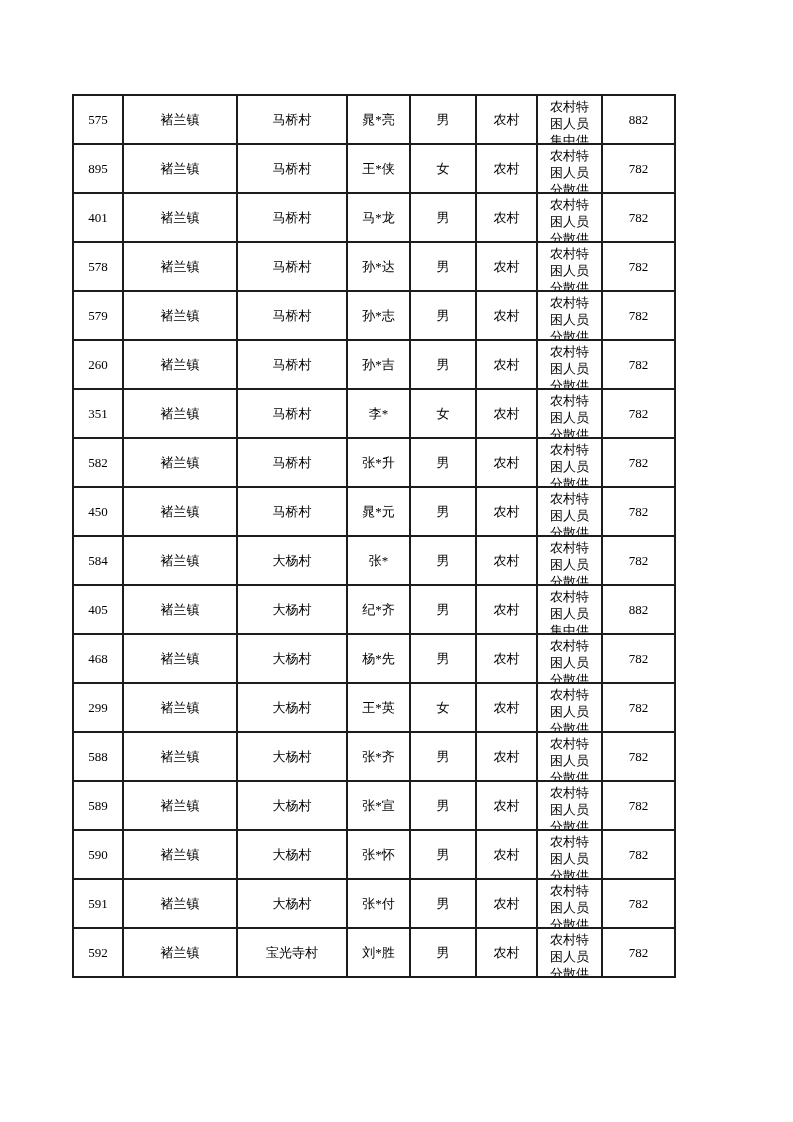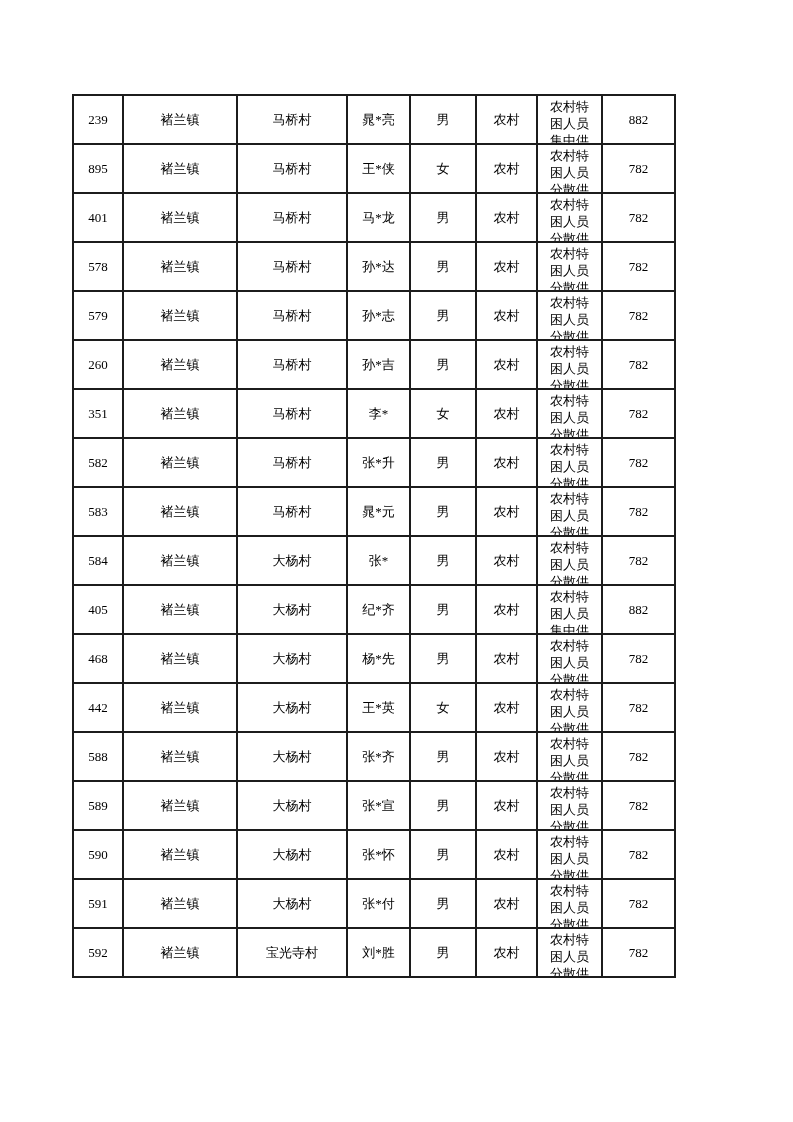--- a/index.html
+++ b/index.html
@@ -70,21 +70,21 @@
       <col class="c-town">
       <col class="c-village">
       <col class="c-name">
       <col class="c-gender">
       <col class="c-area">
       <col class="c-cat">
       <col class="c-amount">
     </colgroup>
     <tbody>
         <tr>
-          <td>239</td>
+          <td>575</td>
           <td>褚兰镇</td>
           <td>马桥村</td>
           <td>晁*亮</td>
           <td>男</td>
           <td>农村</td>
           <td class="category-cell">
             <div class="clip">农村特困人员集中供养</div>
           </td>
           <td>882</td>
         </tr>
@@ -166,21 +166,21 @@
           <td>马桥村</td>
           <td>张*升</td>
           <td>男</td>
           <td>农村</td>
           <td class="category-cell">
             <div class="clip">农村特困人员分散供养</div>
           </td>
           <td>782</td>
         </tr>
         <tr>
-          <td>583</td>
+          <td>450</td>
           <td>褚兰镇</td>
           <td>马桥村</td>
           <td>晁*元</td>
           <td>男</td>
           <td>农村</td>
           <td class="category-cell">
             <div class="clip">农村特困人员分散供养</div>
           </td>
           <td>782</td>
         </tr>
@@ -214,21 +214,21 @@
           <td>大杨村</td>
           <td>杨*先</td>
           <td>男</td>
           <td>农村</td>
           <td class="category-cell">
             <div class="clip">农村特困人员分散供养</div>
           </td>
           <td>782</td>
         </tr>
         <tr>
-          <td>442</td>
+          <td>299</td>
           <td>褚兰镇</td>
           <td>大杨村</td>
           <td>王*英</td>
           <td>女</td>
           <td>农村</td>
           <td class="category-cell">
             <div class="clip">农村特困人员分散供养</div>
           </td>
           <td>782</td>
         </tr>

